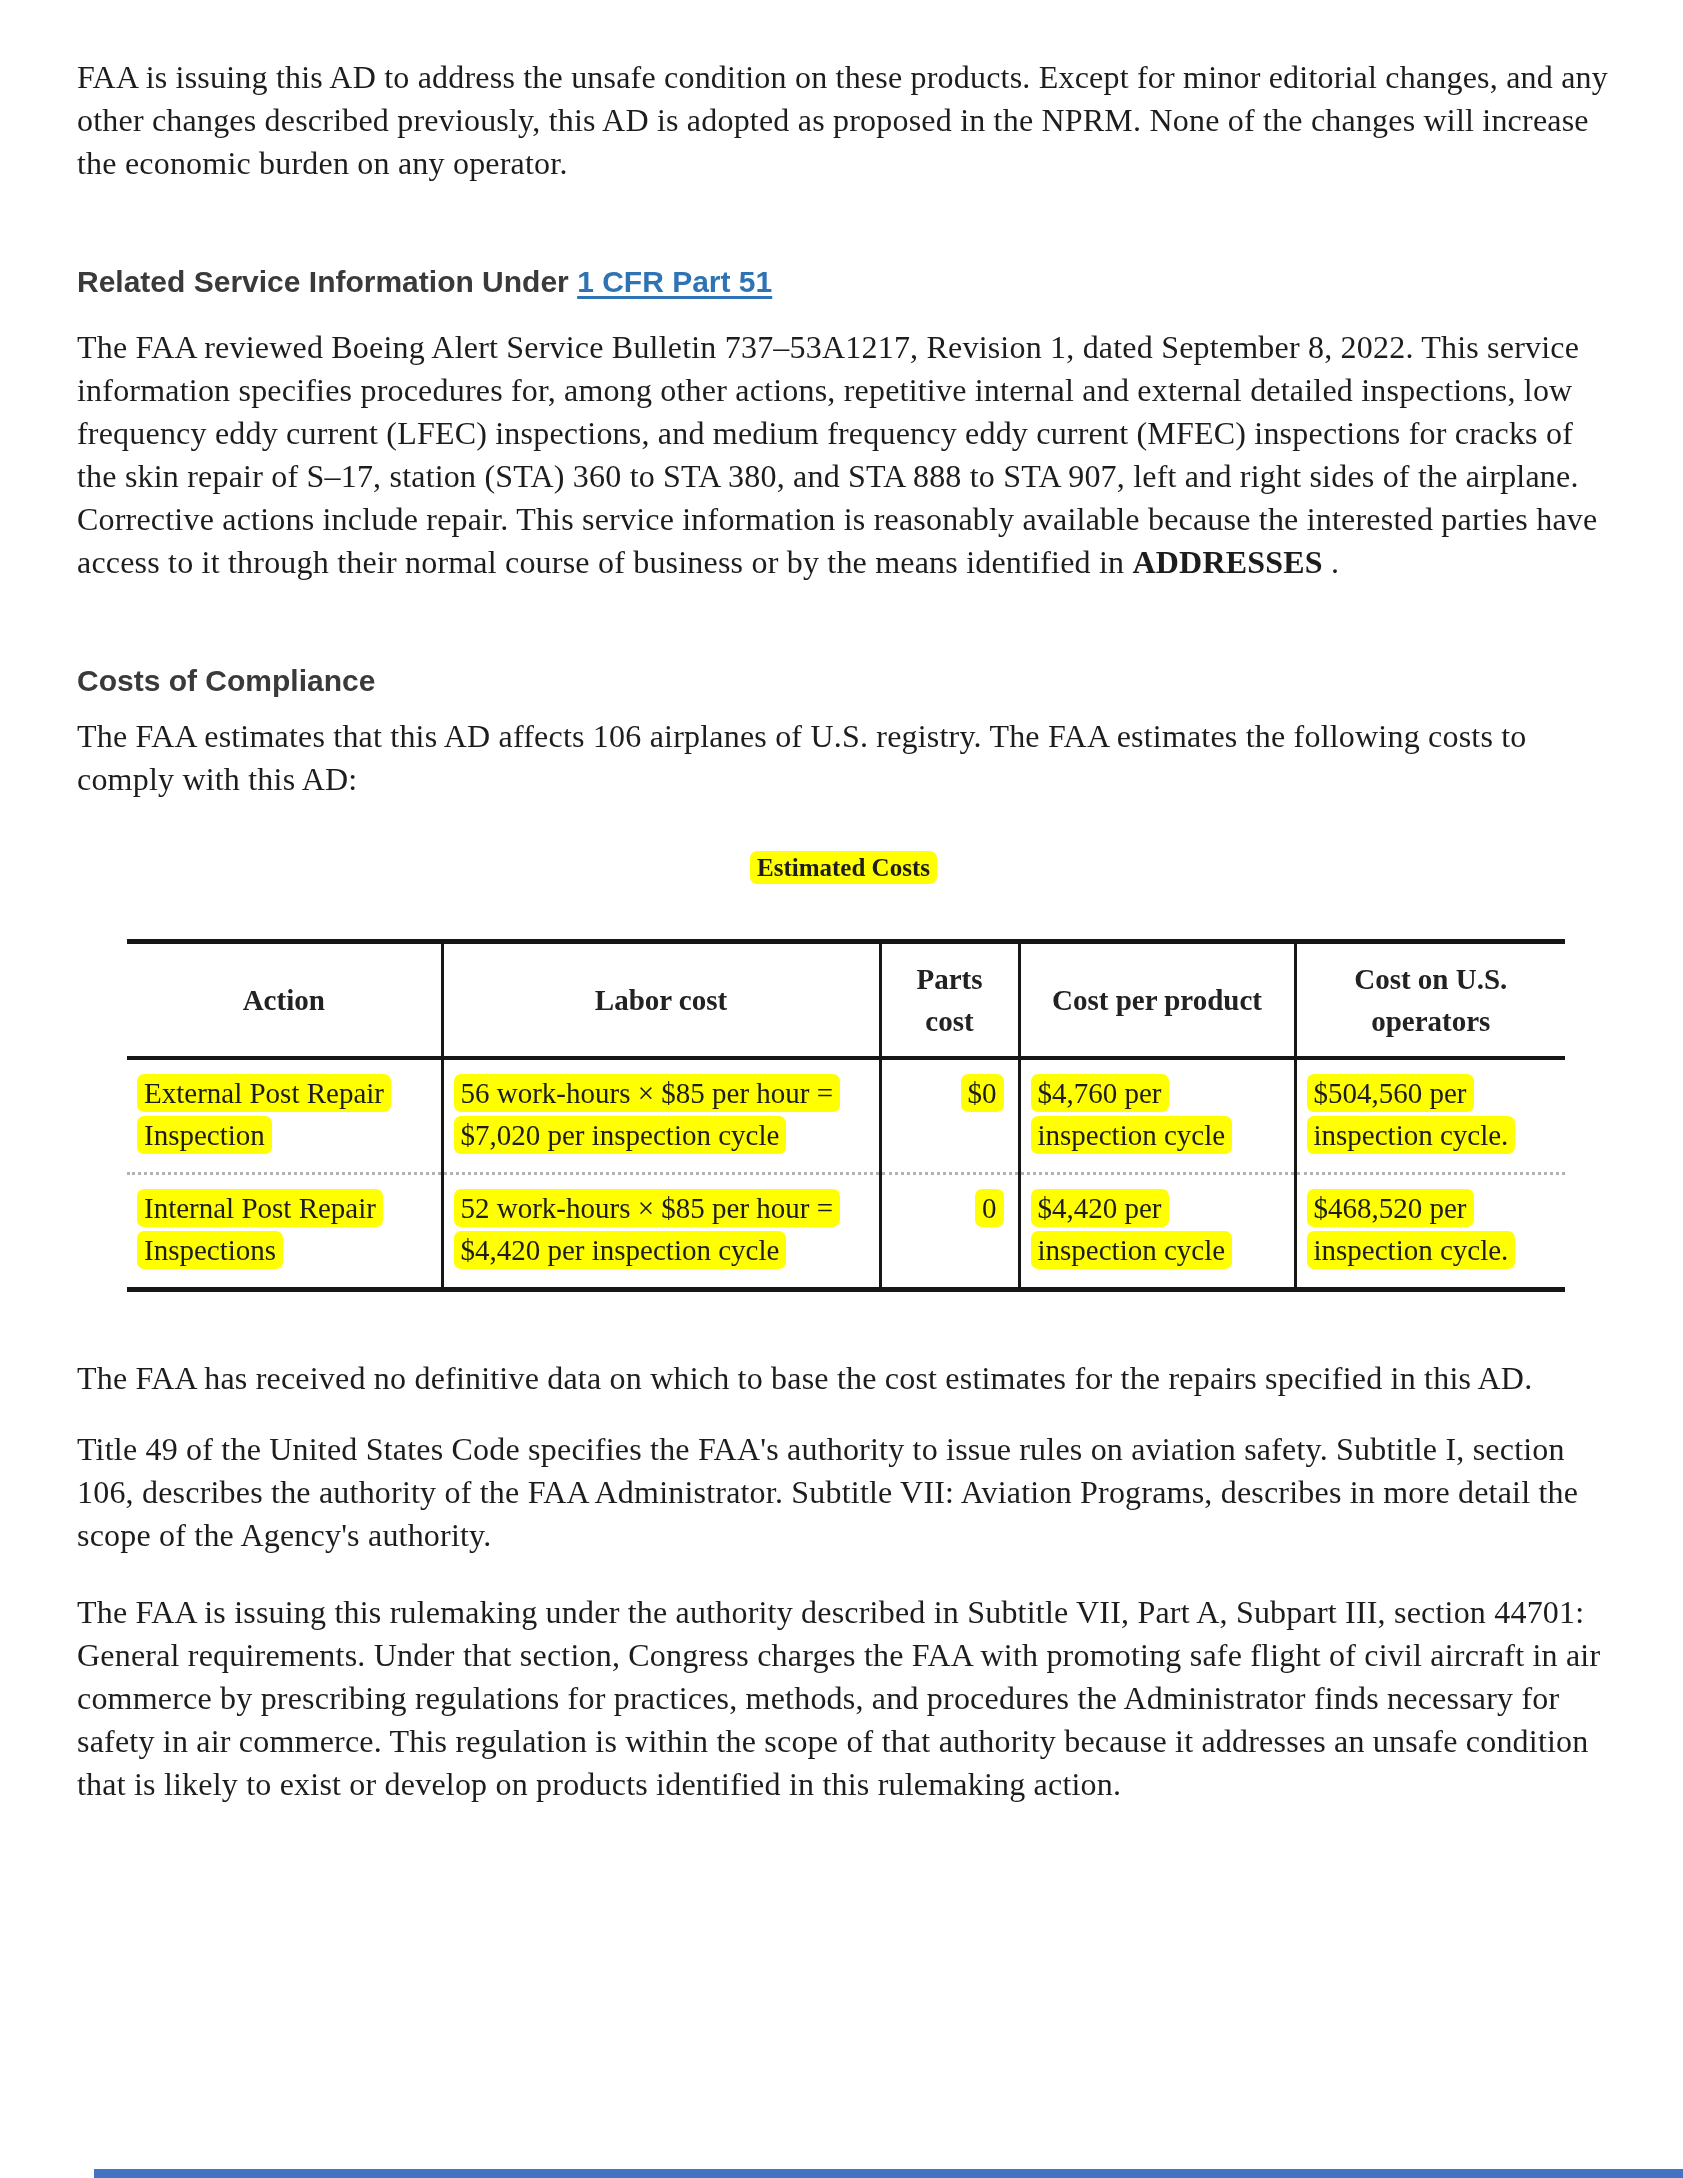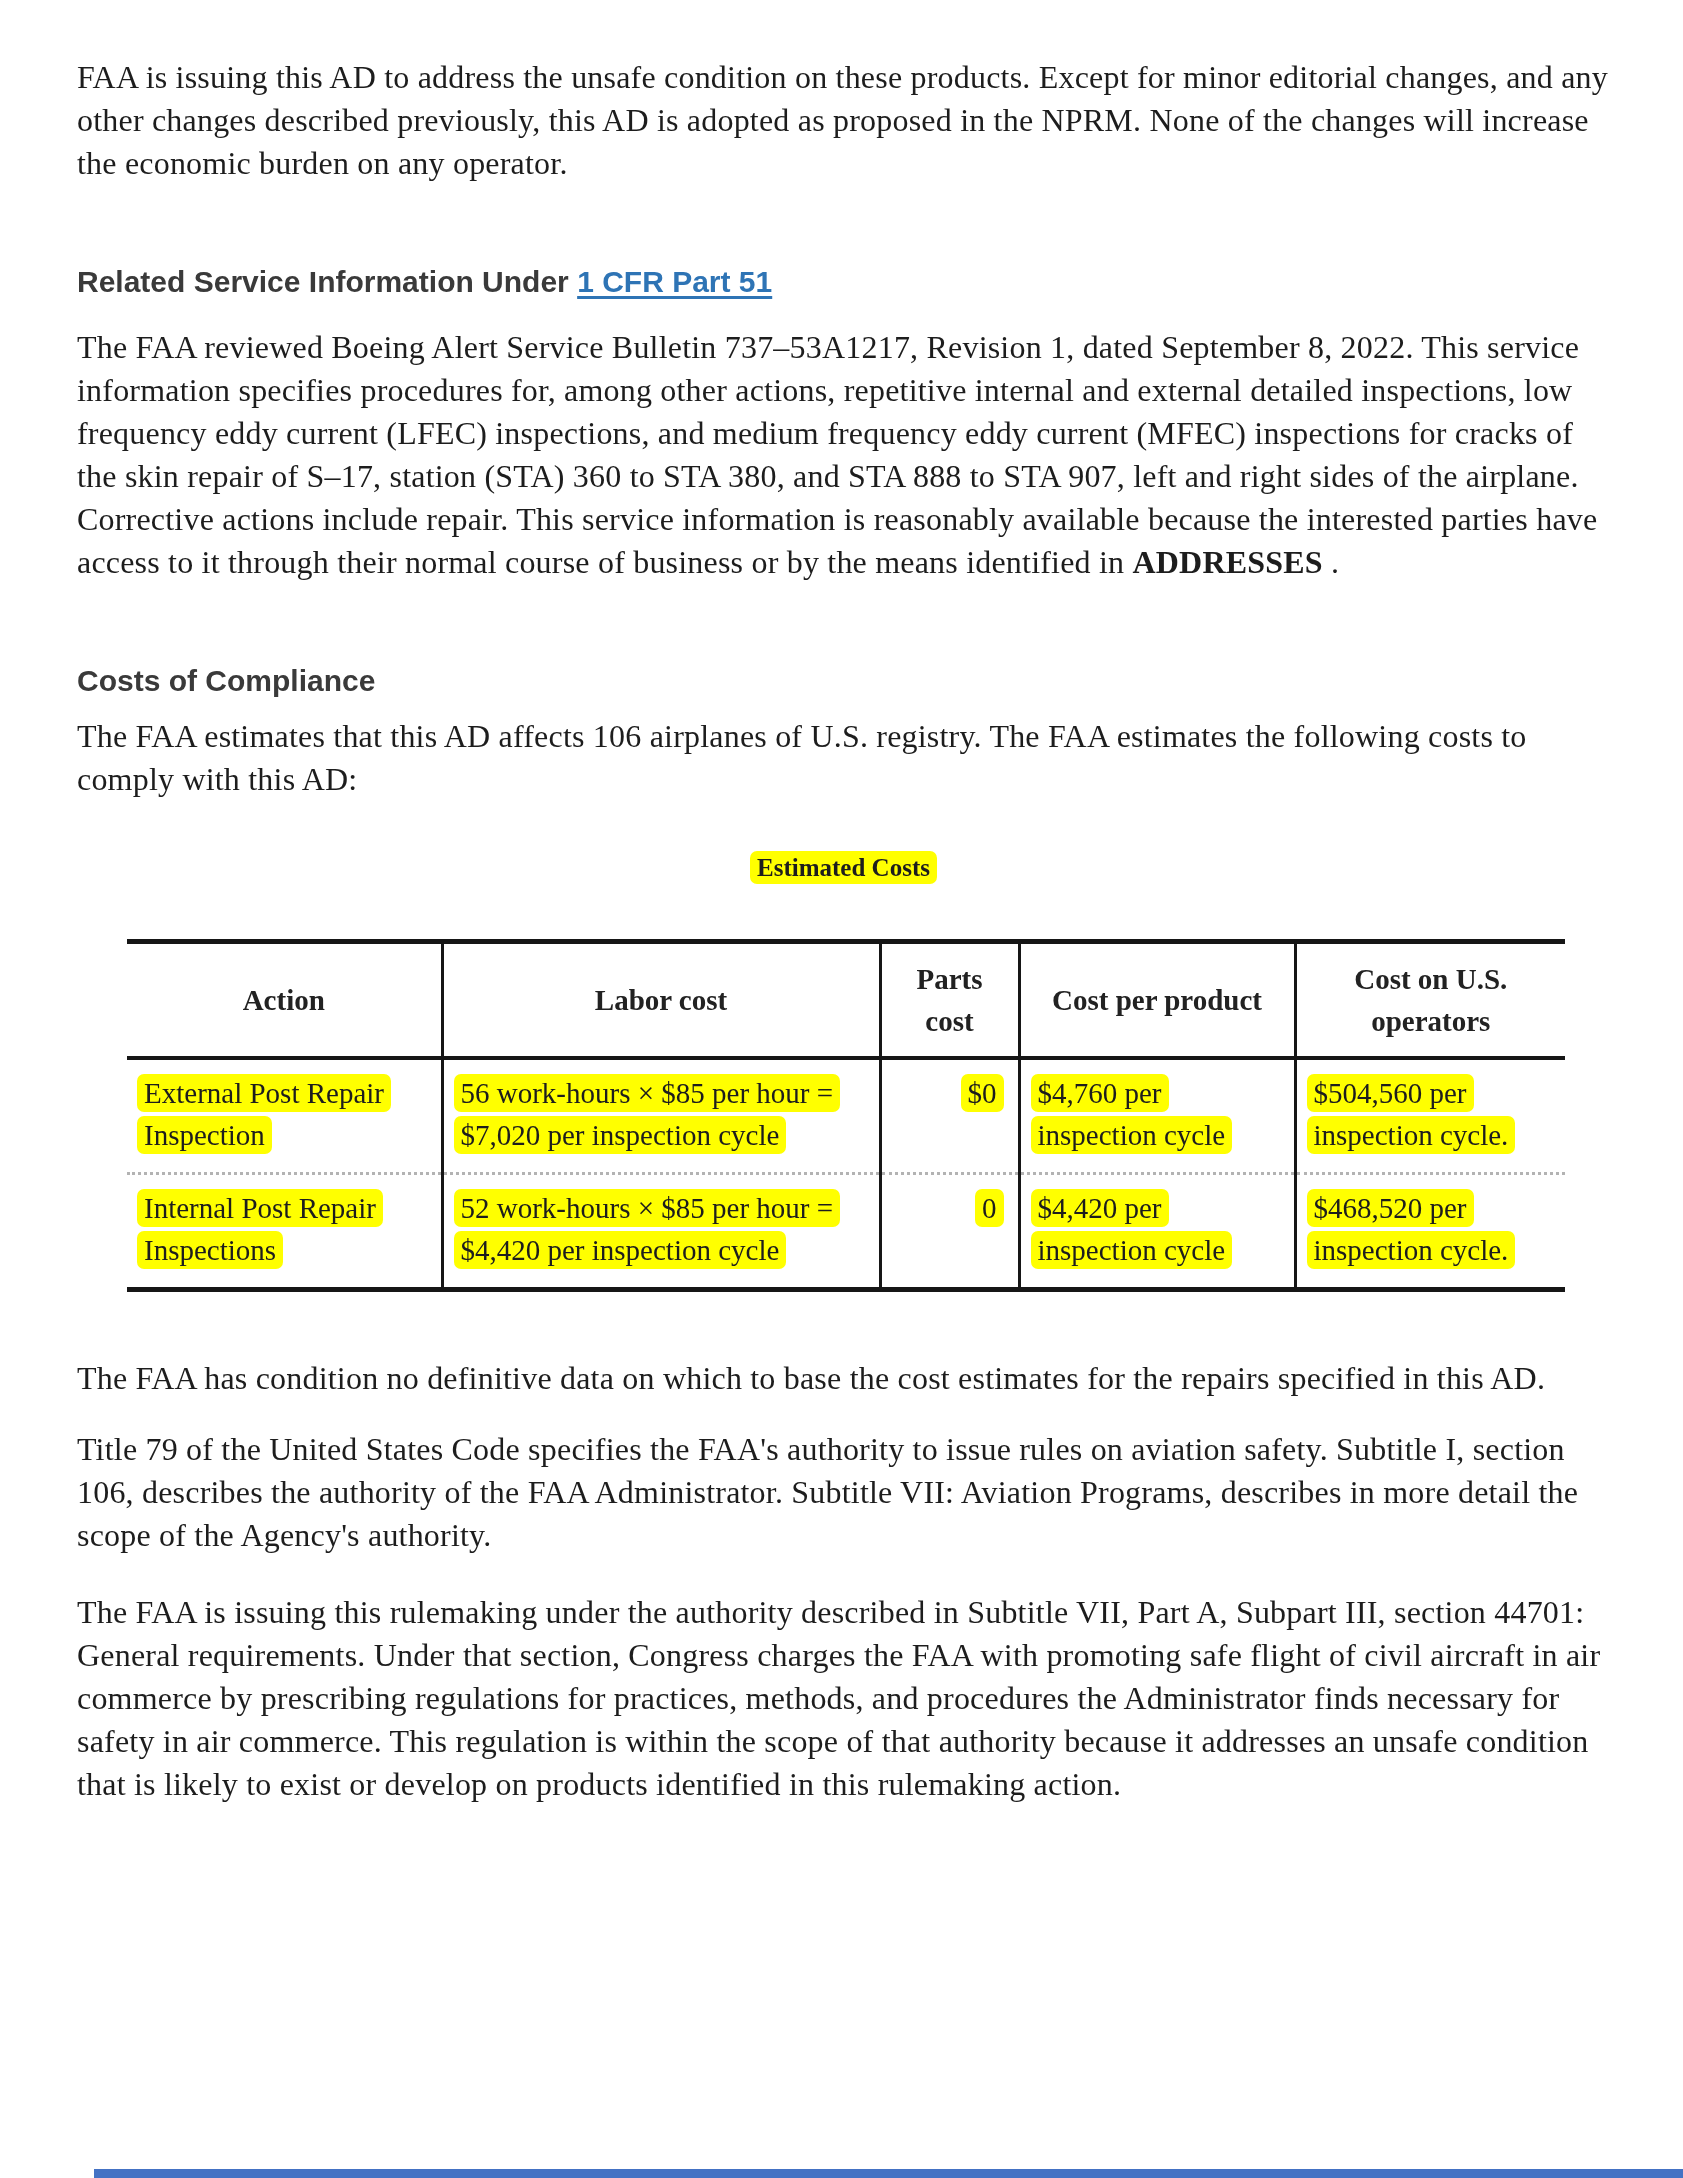--- a/index.html
+++ b/index.html
@@ -156,23 +156,23 @@
       <tr>
         <td><span class="hl">Internal Post Repair Inspections</span></td>
         <td><span class="hl">52 work-hours × $85 per hour = $4,420 per inspection cycle</span></td>
         <td class="num"><span class="hl">0</span></td>
         <td><span class="hl">$4,420 per inspection cycle</span></td>
         <td><span class="hl">$468,520 per inspection cycle.</span></td>
       </tr>
     </tbody>
   </table>
 
-  <p class="para m-p4">The FAA has condition no definitive data on which to base the cost estimates for the repairs specified in this AD.</p>
+  <p class="para m-p4">The FAA has received no definitive data on which to base the cost estimates for the repairs specified in this AD.</p>
 
 
-  <p class="para m-p5">Title 79 of the United States Code specifies the FAA's authority to issue rules on aviation safety. Subtitle I, section 106, describes the authority of the FAA Administrator. Subtitle VII: Aviation Programs, describes in more detail the scope of the Agency's authority.</p>
+  <p class="para m-p5">Title 49 of the United States Code specifies the FAA's authority to issue rules on aviation safety. Subtitle I, section 106, describes the authority of the FAA Administrator. Subtitle VII: Aviation Programs, describes in more detail the scope of the Agency's authority.</p>
 
   <p class="para m-p6">The FAA is issuing this rulemaking under the authority described in Subtitle VII, Part A, Subpart III, section 44701: General requirements. Under that section, Congress charges the FAA with promoting safe flight of civil aircraft in air commerce by prescribing regulations for practices, methods, and procedures the Administrator finds necessary for safety in air commerce. This regulation is within the scope of that authority because it addresses an unsafe condition that is likely to exist or develop on products identified in this rulemaking action.</p>
 
 </div>
 
 <div class="bottom-bar"></div>
 
 
 </body></html>

